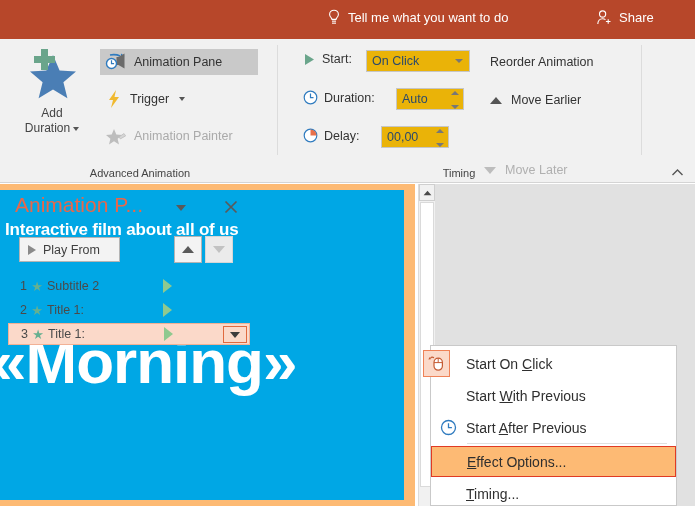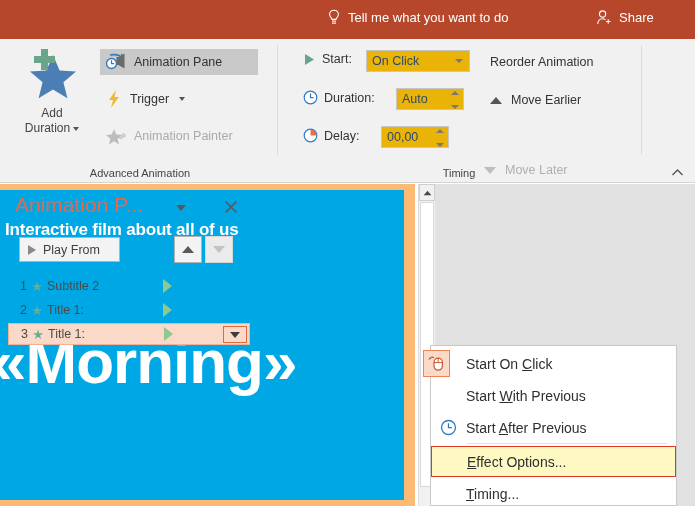--- a/index.html
+++ b/index.html
@@ -347,21 +347,21 @@
     box-sizing: border-box;
   }
   .ctx-icon {
     width: 35px;
     display: flex; align-items: center; justify-content: center;
     flex-shrink: 0;
   }
   .ctx-lbl { white-space: nowrap; }
   .ctx-lbl u { text-decoration: underline; }
   .ctx-item.highlight {
-    background: #fef9c3;
+    background: #fdba74;
     border: 1.5px solid #e03a24;
   }
   #ctx-sep {
     position: absolute;
     left: 36px; top: 97px;
     width: 200px; height: 1px;
     background: #e0e0e0;
   }
   #mouse-icon-box {
     position: absolute;

